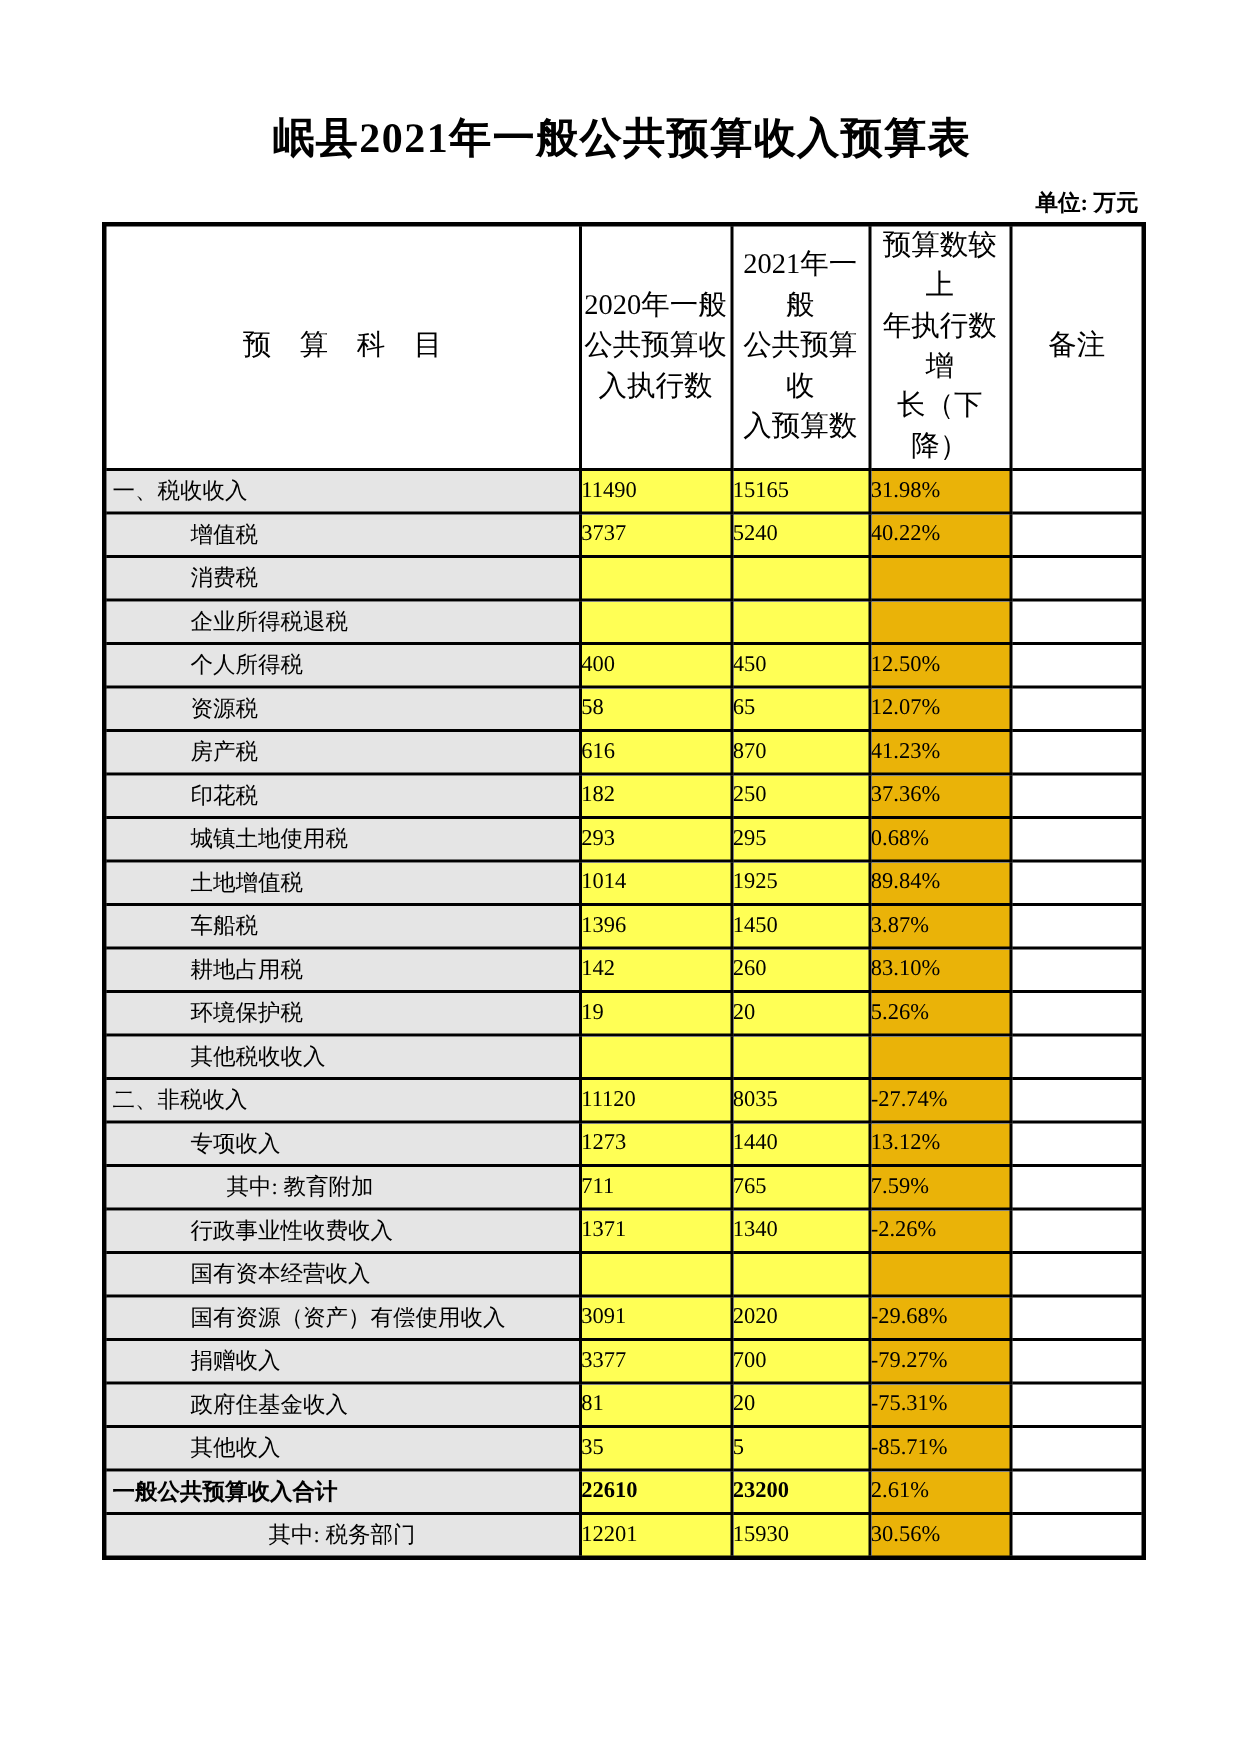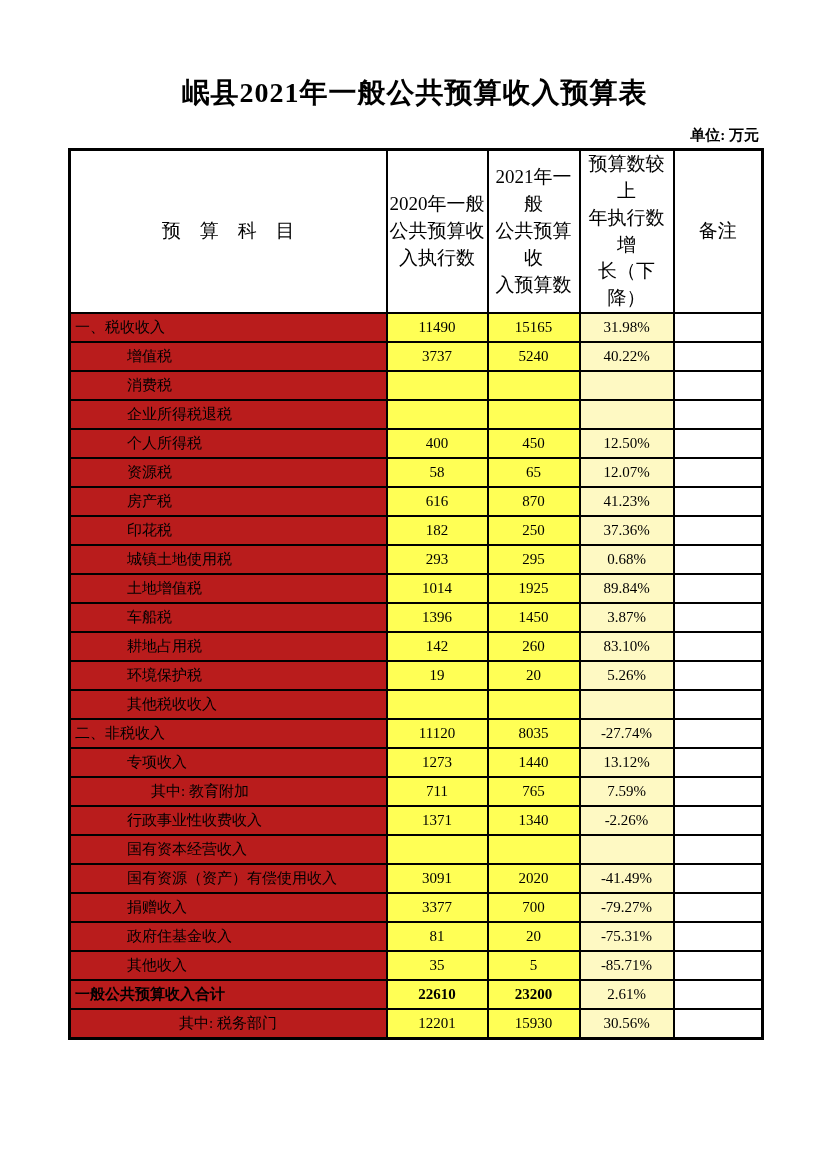--- a/index.html
+++ b/index.html
@@ -53,31 +53,31 @@
     text-align: center;
     height: 61px;
     line-height: 1.42;
     white-space: pre-line;
   }
   tbody td {
     height: 27px;
     font-size: 15px;
   }
   td.subject {
-    background: #b91c1c;
+    background: #e5e5e5;
     text-align: left;
   }
   td.val {
     background: #ffff55;
-    text-align: center;
+    text-align: left;
     padding-right: 10px;
   }
   td.growth {
-    background: #fef9c3;
-    text-align: center;
+    background: #eab308;
+    text-align: left;
     padding-right: 4px;
   }
   td.remark {
     background: #ffffff;
   }
   tr.bold-row td.subject,
   tr.bold-row td.v2020,
   tr.bold-row td.v2021 {
     font-weight: bold;
   }
@@ -245,21 +245,21 @@
           <td class="subject" style="padding-left:56px">国有资本经营收入</td>
           <td class="val v2020"></td>
           <td class="val v2021"></td>
           <td class="growth"></td>
           <td class="remark"></td>
         </tr>
         <tr>
           <td class="subject" style="padding-left:56px">国有资源（资产）有偿使用收入</td>
           <td class="val v2020">3091</td>
           <td class="val v2021">2020</td>
-          <td class="growth">-41.49%</td>
+          <td class="growth">-29.68%</td>
           <td class="remark"></td>
         </tr>
         <tr>
           <td class="subject" style="padding-left:56px">捐赠收入</td>
           <td class="val v2020">3377</td>
           <td class="val v2021">700</td>
           <td class="growth">-79.27%</td>
           <td class="remark"></td>
         </tr>
         <tr>

